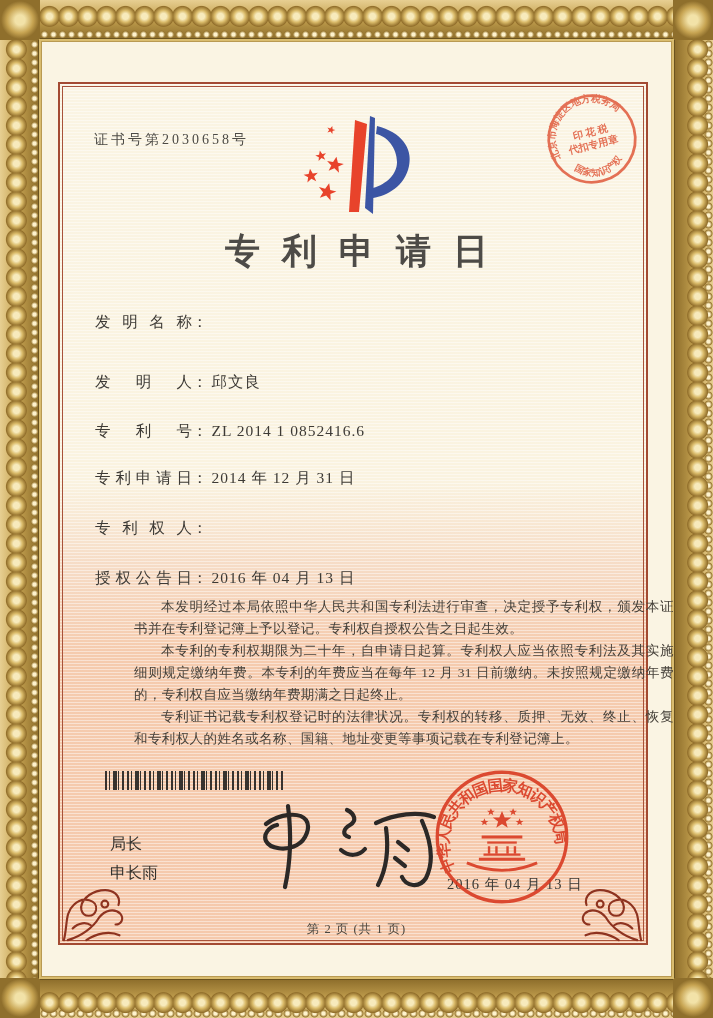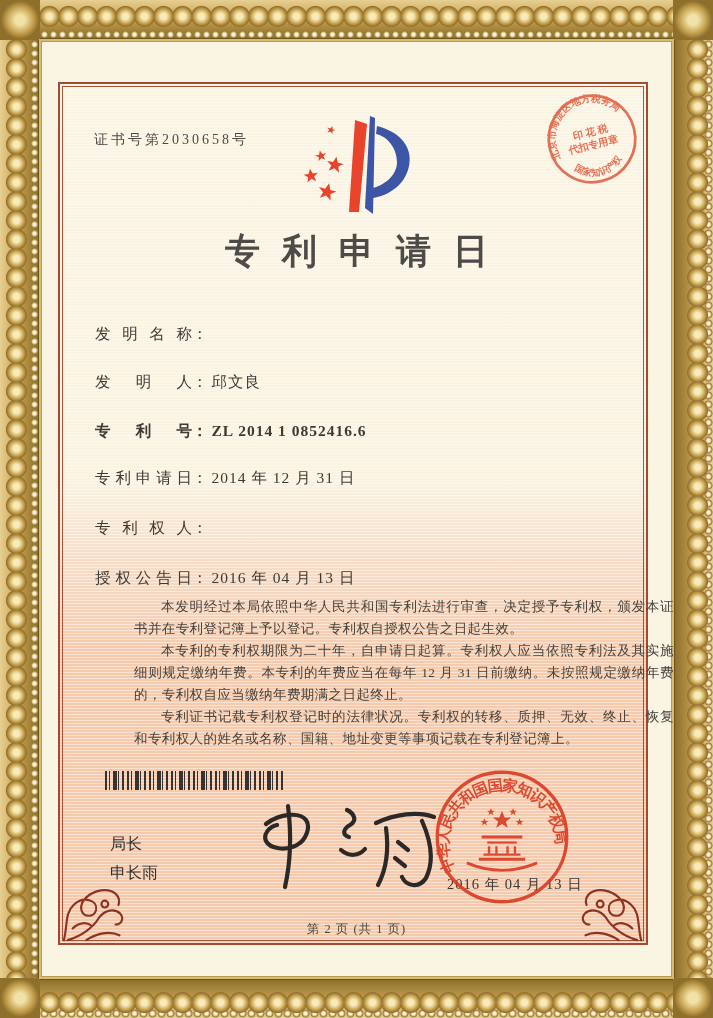--- a/index.html
+++ b/index.html
@@ -56,21 +56,21 @@
   .abs { position:absolute; }
   .cert-number { left:94px; top:131px; font-size:14px; letter-spacing:3px; color:#4c4a45; }
 
   .main-title { left:0; right:0; top:228px; text-align:center; font-size:35px; font-weight:600;
     color:#4d4b47; letter-spacing:22px; text-indent:22px; }
 
   .field-row { left:95px; font-size:15.5px; color:#3d3a35; display:flex; align-items:baseline; white-space:nowrap; }
   .field-label { display:inline-block; width:97px; text-align:justify; text-align-last:justify; }
   .field-colon { margin:0 4px 0 0; }
   .field-value { letter-spacing:1px; }
-  .fr0{top:324px;font-family:Liberation Mono, monospace;} .fr1{top:372px;} .fr2{top:421px;font-weight:bold;} .fr3{top:468px;align-items:flex-end;} .fr4{top:518px;} .fr5{top:568px;}
+  .fr0{top:312px;font-family:Liberation Mono, monospace;} .fr1{top:372px;} .fr2{top:421px;} .fr3{top:468px;align-items:flex-end;} .fr4{top:518px;} .fr5{top:568px;}
 
   .body-text { left:90px; top:596px; width:540px; font-size:13.5px; line-height:22px;
     color:#46413a; text-align:justify; letter-spacing:.4px;margin-left:44px; }
   .body-text p { text-indent:2em; }
 
   .barcode { left:105px; top:771px; width:178px; height:19px; z-index:3; opacity:.88;
     background:repeating-linear-gradient(90deg,
       #1d1d1d 0 2px, transparent 2px 4px, #1d1d1d 4px 5px, transparent 5px 8px,
       #1d1d1d 8px 12px, transparent 12px 13px, #1d1d1d 13px 14px, transparent 14px 17px,
       #1d1d1d 17px 19px, transparent 19px 22px); }

